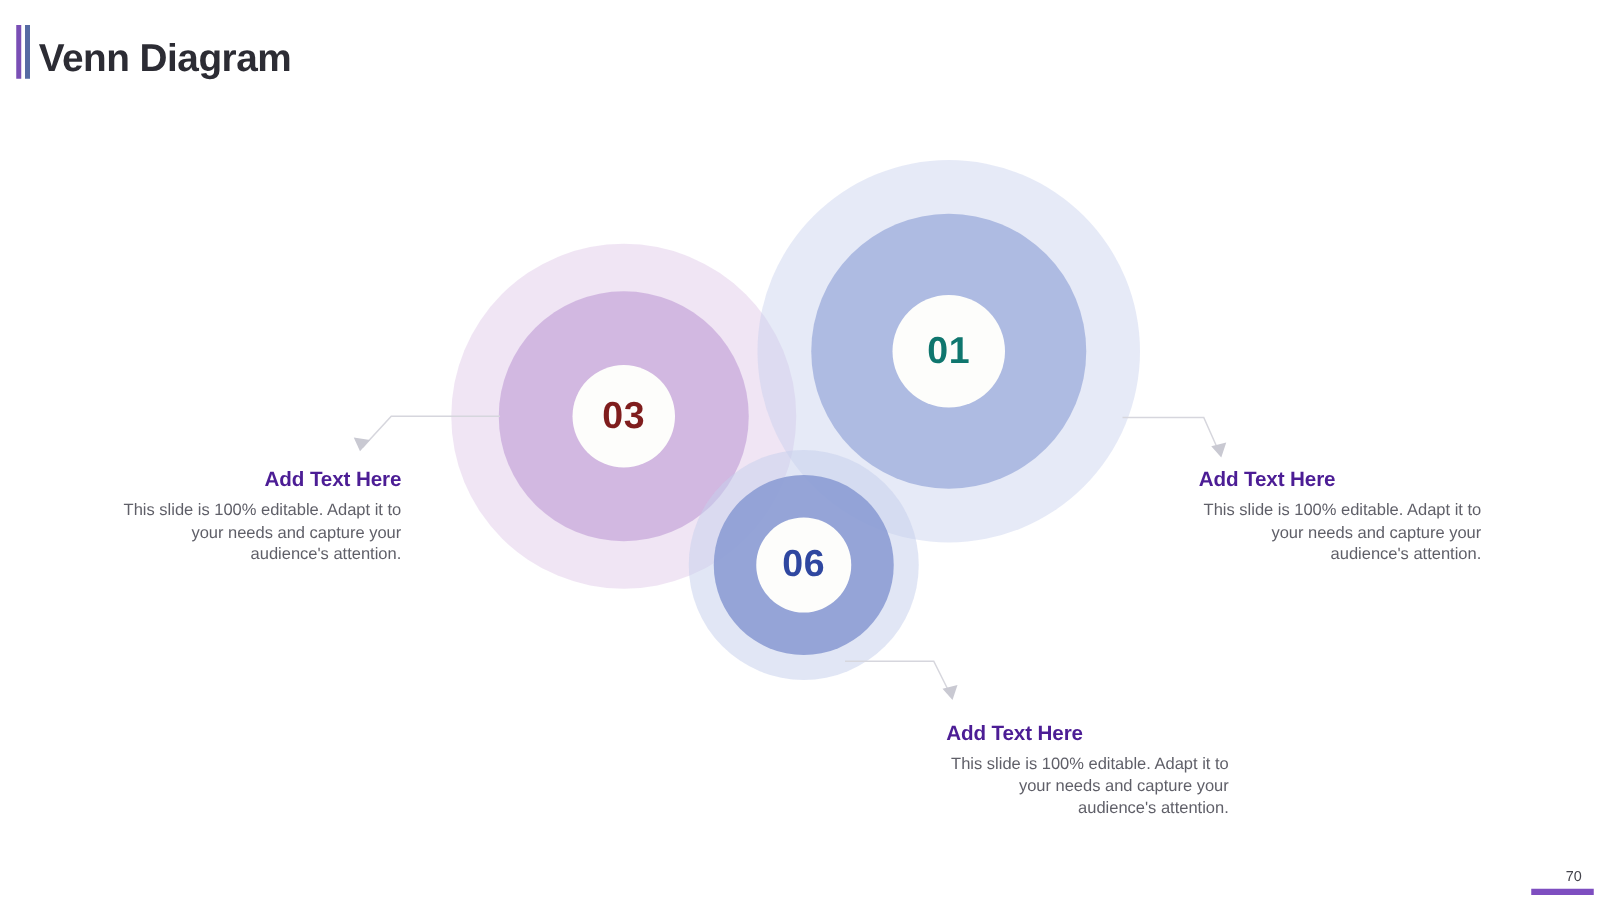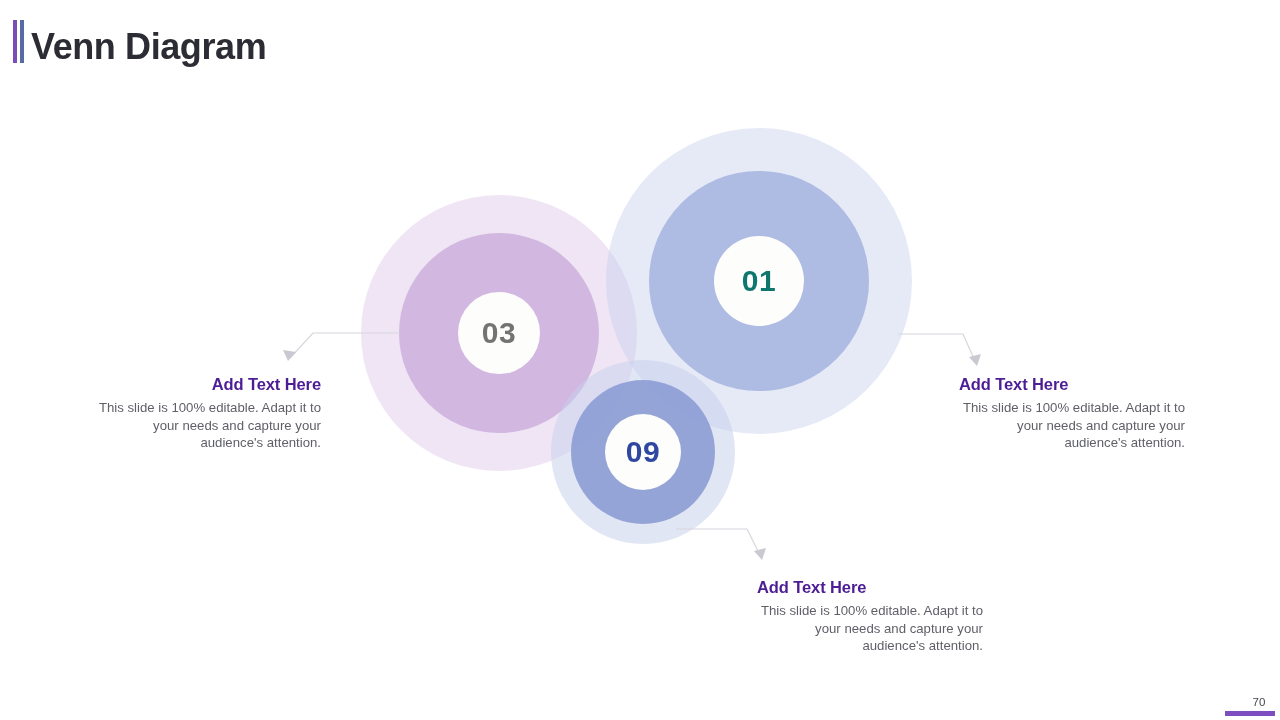--- a/index.html
+++ b/index.html
@@ -34,21 +34,21 @@
     width: 4px;
     height: 43px;
   }
   .accent-bar.purple { left: 0px;  background: #7a4fb5; }
   .accent-bar.slate  { left: 7px;  background: #566ba3; }
 
   .page-title {
     position: absolute;
     left: 31px;
     top: 27px;
-    font-size: 36px;
+    font-size: 31px;
     font-weight: bold;
     letter-spacing: -0.4px;
     color: #2c2c34;
     line-height: 40px;
     white-space: nowrap;
   }
 
   
   #venn {
     position: absolute;
@@ -75,21 +75,21 @@
   }
 
   
   .g1-outer { left: 606px; top: 128px; width: 306px; height: 306px; background: rgba(196,206,235,0.42); }
   .g1-inner { left: 649px; top: 171px; width: 220px; height: 220px; background: rgba(150,166,216,0.70); }
   .g1-hub   { left: 714px; top: 236px; width: 90px;  height: 90px;  color: #0f766e; }
 
   
   .g3-outer { left: 361px; top: 195px; width: 276px; height: 276px; background: rgba(204,169,220,0.30); }
   .g3-inner { left: 399px; top: 233px; width: 200px; height: 200px; background: rgba(176,133,205,0.47); }
-  .g3-hub   { left: 458px; top: 292px; width: 82px;  height: 82px;  color: #737373; }
+  .g3-hub   { left: 458px; top: 292px; width: 82px;  height: 82px;  color: #7f1d1d; }
 
   
   .g2-outer { left: 551px; top: 360px; width: 184px; height: 184px; background: rgba(198,208,236,0.52); }
   .g2-inner { left: 571px; top: 380px; width: 144px; height: 144px; background: rgba(138,155,211,0.88); }
   .g2-hub   { left: 605px; top: 414px; width: 76px;  height: 76px;  color: #2f47a0; }
 
   
   #connectors {
     position: absolute;
     left: 0; top: 0;
@@ -157,21 +157,21 @@
     <div class="ring g3-inner"></div>
 
     <div class="ring g1-outer"></div>
     <div class="ring g1-inner"></div>
 
     <div class="ring g2-outer"></div>
     <div class="ring g2-inner"></div>
 
     <div class="hub g3-hub">03</div>
     <div class="hub g1-hub">01</div>
-    <div class="hub g2-hub">09</div>
+    <div class="hub g2-hub">06</div>
   </div>
 
   <svg id="connectors" width="1280" height="720" viewBox="0 0 1280 720" fill="none">
 
     <path d="M 400 333 L 313 333 L 290 358" stroke="#d6d6dd" stroke-width="1.2" fill="none"></path>
     <path d="M 288 361 L 296 352 L 283 350 Z" fill="#c9c9d2"></path>
 
     <path d="M 898 334 L 963 334 L 975 361" stroke="#d6d6dd" stroke-width="1.2" fill="none"></path>
     <path d="M 977 366 L 969 357 L 981 354 Z" fill="#c9c9d2"></path>
 

